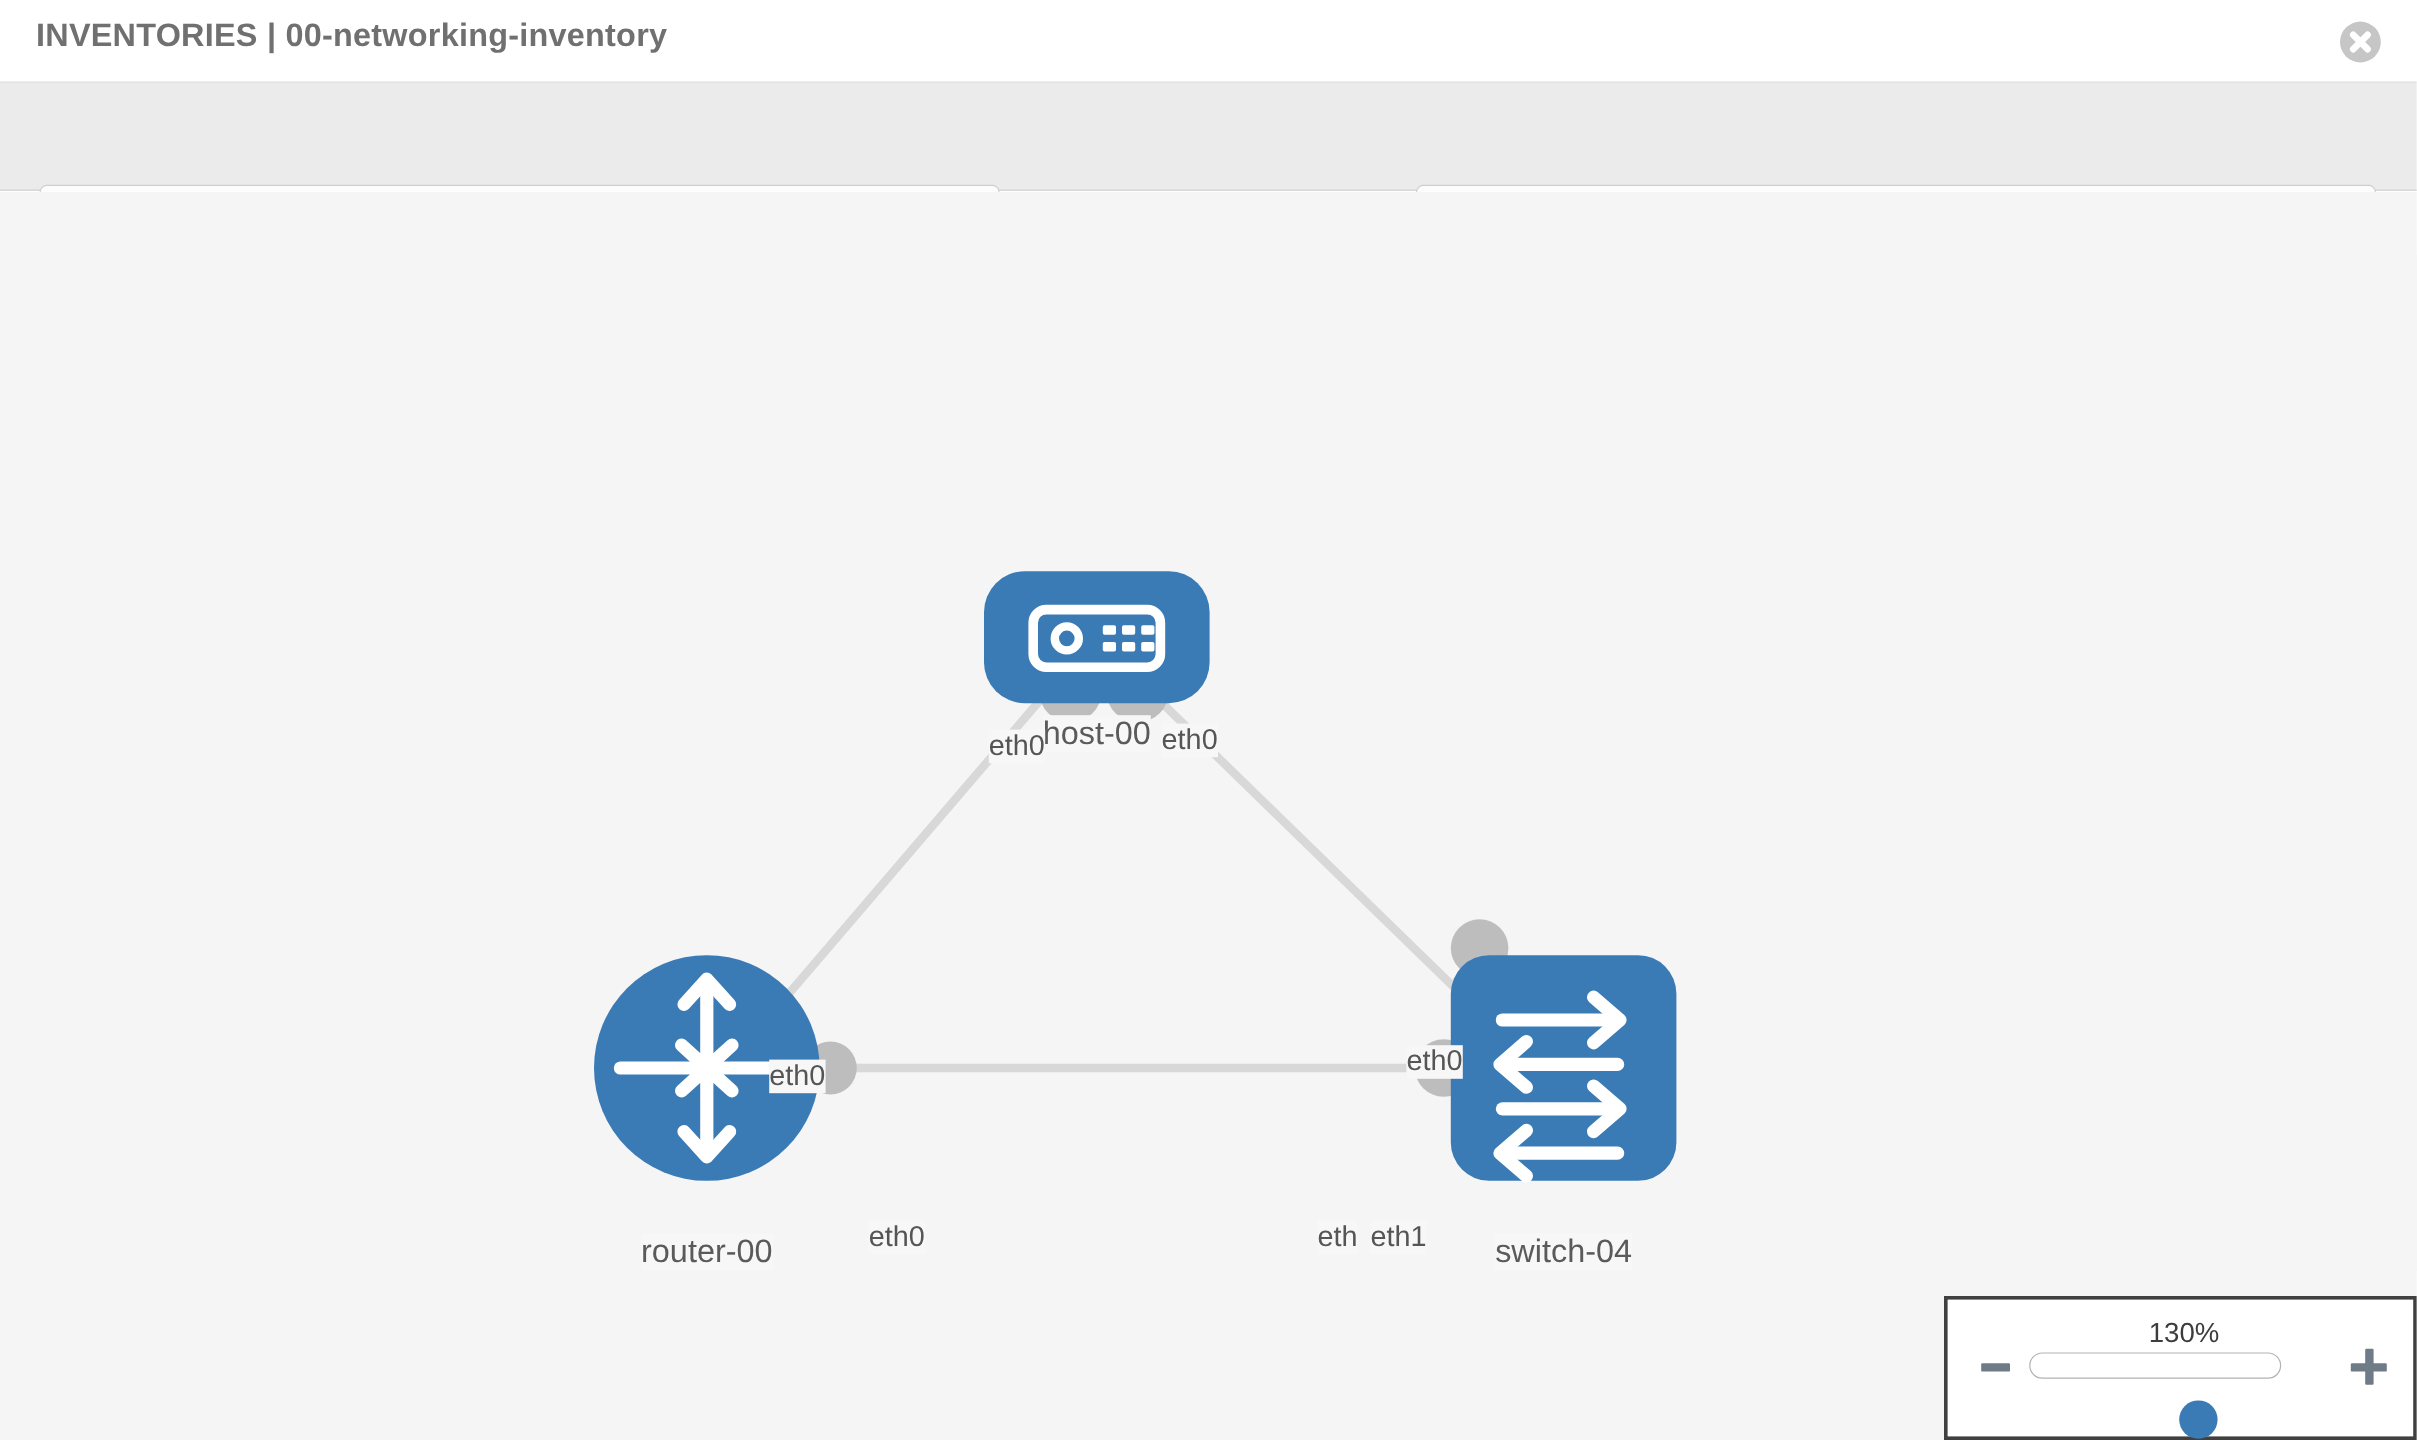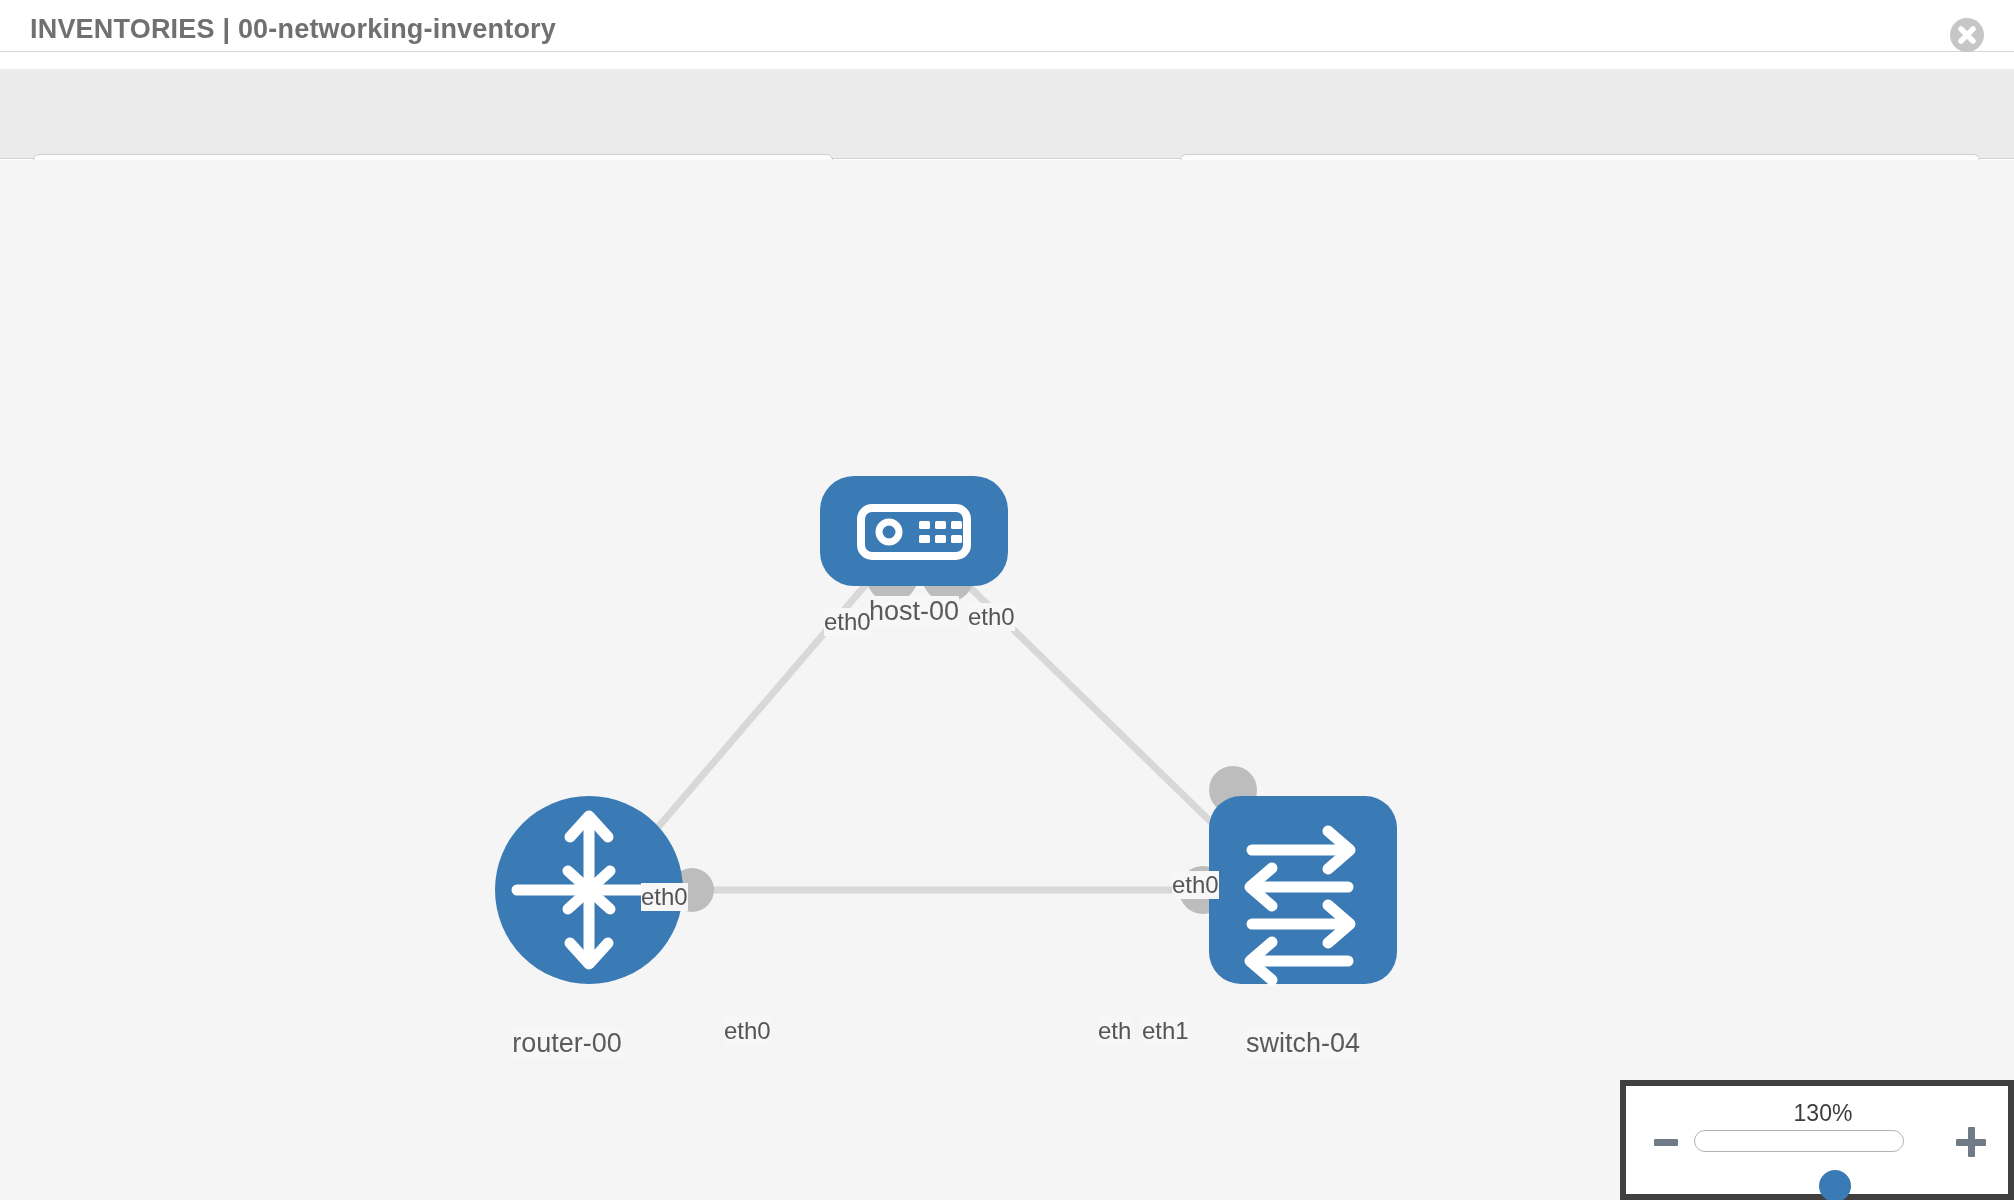--- a/index.html
+++ b/index.html
@@ -6,21 +6,21 @@
   html, body {
     width: 2014px; height: 1200px;
     font-family: "Liberation Sans", sans-serif;
     background: #ffffff;
     overflow: hidden;
   }
   #app { position: relative; width: 2014px; height: 1200px; }
 
   
   .titlebar {
-    position: absolute; left: 0; top: 0; width: 2014px; height: 52px;
+    position: absolute; left: 0; top: 0; width: 2014px; height: 69px;
     background: #ffffff;
     border-bottom: 1px solid #d7d7d7;
   }
   .titlebar .title {
     position: absolute; left: 30px; top: 14px;
     font-size: 27px; font-weight: bold; color: #707070;
     letter-spacing: 0.2px; white-space: nowrap;
   }
   .close-btn {
     position: absolute; right: 30px; top: 18px;
@@ -96,21 +96,21 @@
     background: #f7f7f7;
     white-space: nowrap;
     pointer-events: none;
   }
 
   
   .zoom-panel {
     position: absolute; left: 1620px; top: 1080px;
     width: 394px; height: 120px;
     background: #ffffff;
-    border: 6px solid #404040;
+    border: 3px solid #404040;
   }
   .zoom-panel .pct {
     position: absolute; left: 0; top: 14px; width: 394px;
     text-align: center; font-size: 23px; color: #3d3d3d;
   }
   .zoom-minus {
     position: absolute; left: 28px; top: 53px;
     width: 24px; height: 7px; background: #6f7b86; border-radius: 1px;
     cursor: pointer;
   }
@@ -246,21 +246,21 @@
           <path d="M1328 745 L1350 764 L1328 783"></path>
 
           <path d="M1348 801 L1252 801"></path>
           <path d="M1272 782 L1250 801 L1272 820"></path>
         </g>
       </g>
 
     </svg>
 
     <div class="node-label" style="left:914px; top:436px;">host-00</div>
-    <div class="node-label" style="left:567px; top:868px;">router-00</div>
+    <div class="node-label" style="left:589px; top:868px;">router-00</div>
     <div class="node-label" style="left:1303px; top:868px;">switch-04</div>
 
     <div class="iface-label" style="left:824px; top:448px;">eth0</div>
     <div class="iface-label" style="left:968px; top:443px;">eth0</div>
     <div class="iface-label" style="left:641px; top:723px;">eth0</div>
     <div class="iface-label" style="left:1172px; top:711px;">eth0</div>
     <div class="iface-label" style="left:724px; top:857px;">eth0</div>
     <div class="iface-label" style="left:1098px; top:857px;">eth</div>
     <div class="iface-label" style="left:1142px; top:857px;">eth1</div>
 

